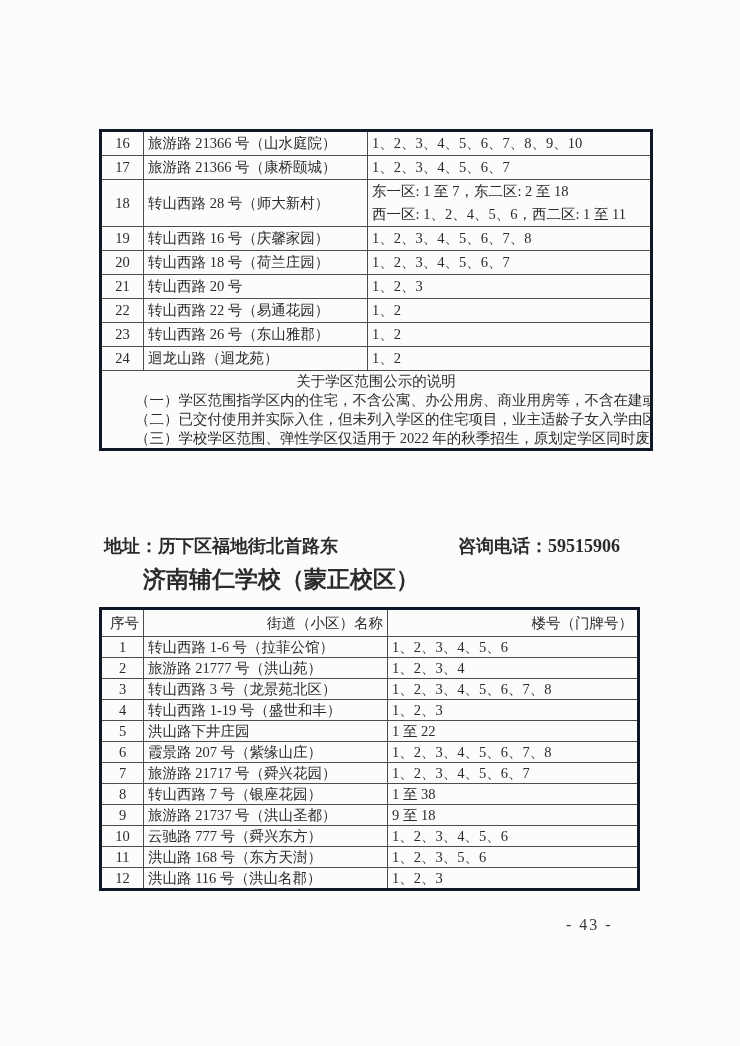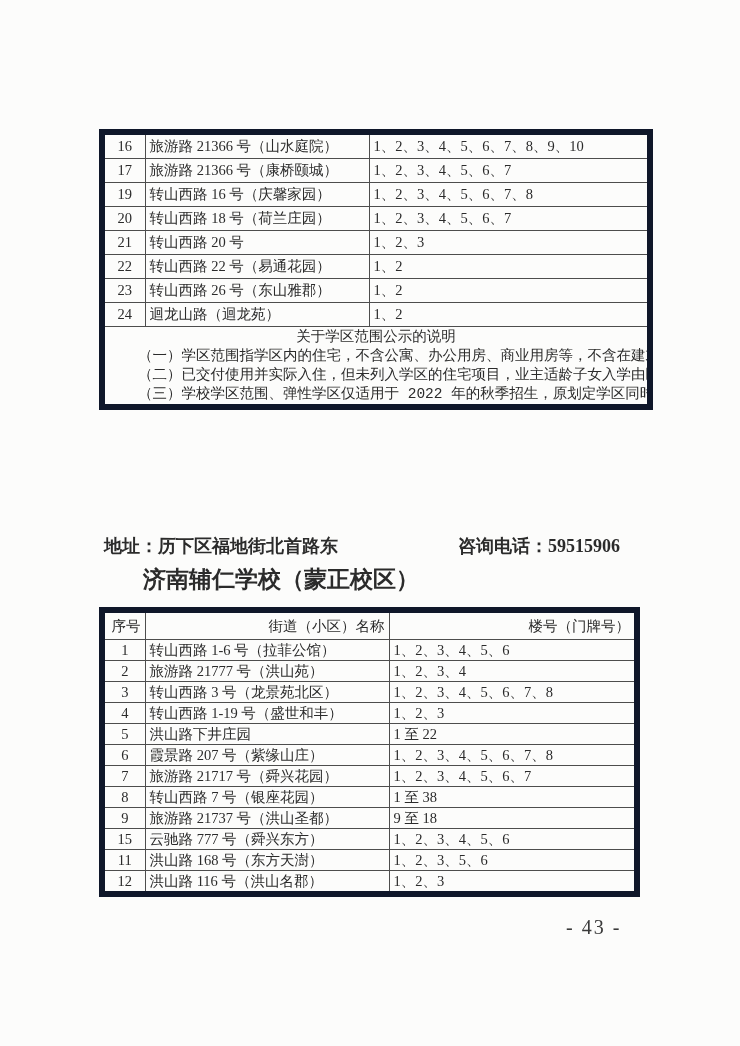--- a/index.html
+++ b/index.html
@@ -16,21 +16,21 @@
     font-family: "Liberation Serif", "DejaVu Serif", serif;
     color: #2b2b2b;
     overflow: hidden;
   }
 
   
   table.tbl {
     border-collapse: collapse;
     table-layout: fixed;
     position: absolute;
-    border: 6px solid #0f172a;
+    border: 3px solid #0f172a;
   }
   table.tbl td, table.tbl th {
     border: 1px solid #4d4d4d;
     font-size: 14.5px;
     font-weight: normal;
     padding: 0 4px;
     overflow: hidden;
     white-space: nowrap;
   }
   .tbl1 { left: 99px; top: 129px; width: 554px; }
@@ -44,21 +44,20 @@
   td.cell-name { padding-left: 12px; }
   td.cell-num { padding-left: 8px; }
   td.cell-num div { line-height: 23px; }
 
   
   td.notes-cell {
     white-space: normal;
     height: auto;
     padding: 3px 10px 6px 10px;
     line-height: 19px;
-    font-family: Liberation Mono, monospace;
   }
   .notes-title {
     text-align: center;
     font-size: 14.5px;
     line-height: 20px;
   }
   .notes-body p {
     margin: 0;
     text-indent: 2em;
     font-size: 14.5px;
@@ -83,21 +82,21 @@
     left: 143px;
     top: 568px;
     font-weight: bold;
     font-size: 23px;
     line-height: 24px;
   }
   .page-number {
     position: absolute;
     left: 566px;
     top: 916px;
-    font-size: 20px;
+    font-size: 16px;
     letter-spacing: 2px;
     color: #3a3a3a;
   }
 </style>
 </head>
 <body>
 
 <div class="page">
 
   <table class="tbl tbl1">
@@ -109,20 +108,28 @@
     <tbody id="t1body">
         <tr>
           <td class="cell-no">16</td>
           <td class="cell-name">旅游路 21366 号（山水庭院）</td>
           <td class="cell-num">1、2、3、4、5、6、7、8、9、10</td>
         </tr>
         <tr>
           <td class="cell-no">17</td>
           <td class="cell-name">旅游路 21366 号（康桥颐城）</td>
           <td class="cell-num">1、2、3、4、5、6、7</td>
+        </tr>
+        <tr>
+          <td class="cell-no">18</td>
+          <td class="cell-name">转山西路 28 号（师大新村）</td>
+          <td class="cell-num">
+            <div>东一区: 1 至 7，东二区: 2 至 18</div>
+            <div>西一区: 1、2、4、5、6，西二区: 1 至 11</div>
+          </td>
         </tr>
         <tr>
           <td class="cell-no">19</td>
           <td class="cell-name">转山西路 16 号（庆馨家园）</td>
           <td class="cell-num">1、2、3、4、5、6、7、8</td>
         </tr>
         <tr>
           <td class="cell-no">20</td>
           <td class="cell-name">转山西路 18 号（荷兰庄园）</td>
           <td class="cell-num">1、2、3、4、5、6、7</td>
@@ -222,21 +229,21 @@
           <td class="cell-no">8</td>
           <td class="cell-name">转山西路 7 号（银座花园）</td>
           <td class="cell-num">1 至 38</td>
         </tr>
         <tr>
           <td class="cell-no">9</td>
           <td class="cell-name">旅游路 21737 号（洪山圣都）</td>
           <td class="cell-num">9 至 18</td>
         </tr>
         <tr>
-          <td class="cell-no">15</td>
+          <td class="cell-no">10</td>
           <td class="cell-name">云驰路 777 号（舜兴东方）</td>
           <td class="cell-num">1、2、3、4、5、6</td>
         </tr>
         <tr>
           <td class="cell-no">11</td>
           <td class="cell-name">洪山路 168 号（东方天澍）</td>
           <td class="cell-num">1、2、3、5、6</td>
         </tr>
         <tr>
           <td class="cell-no">12</td>

